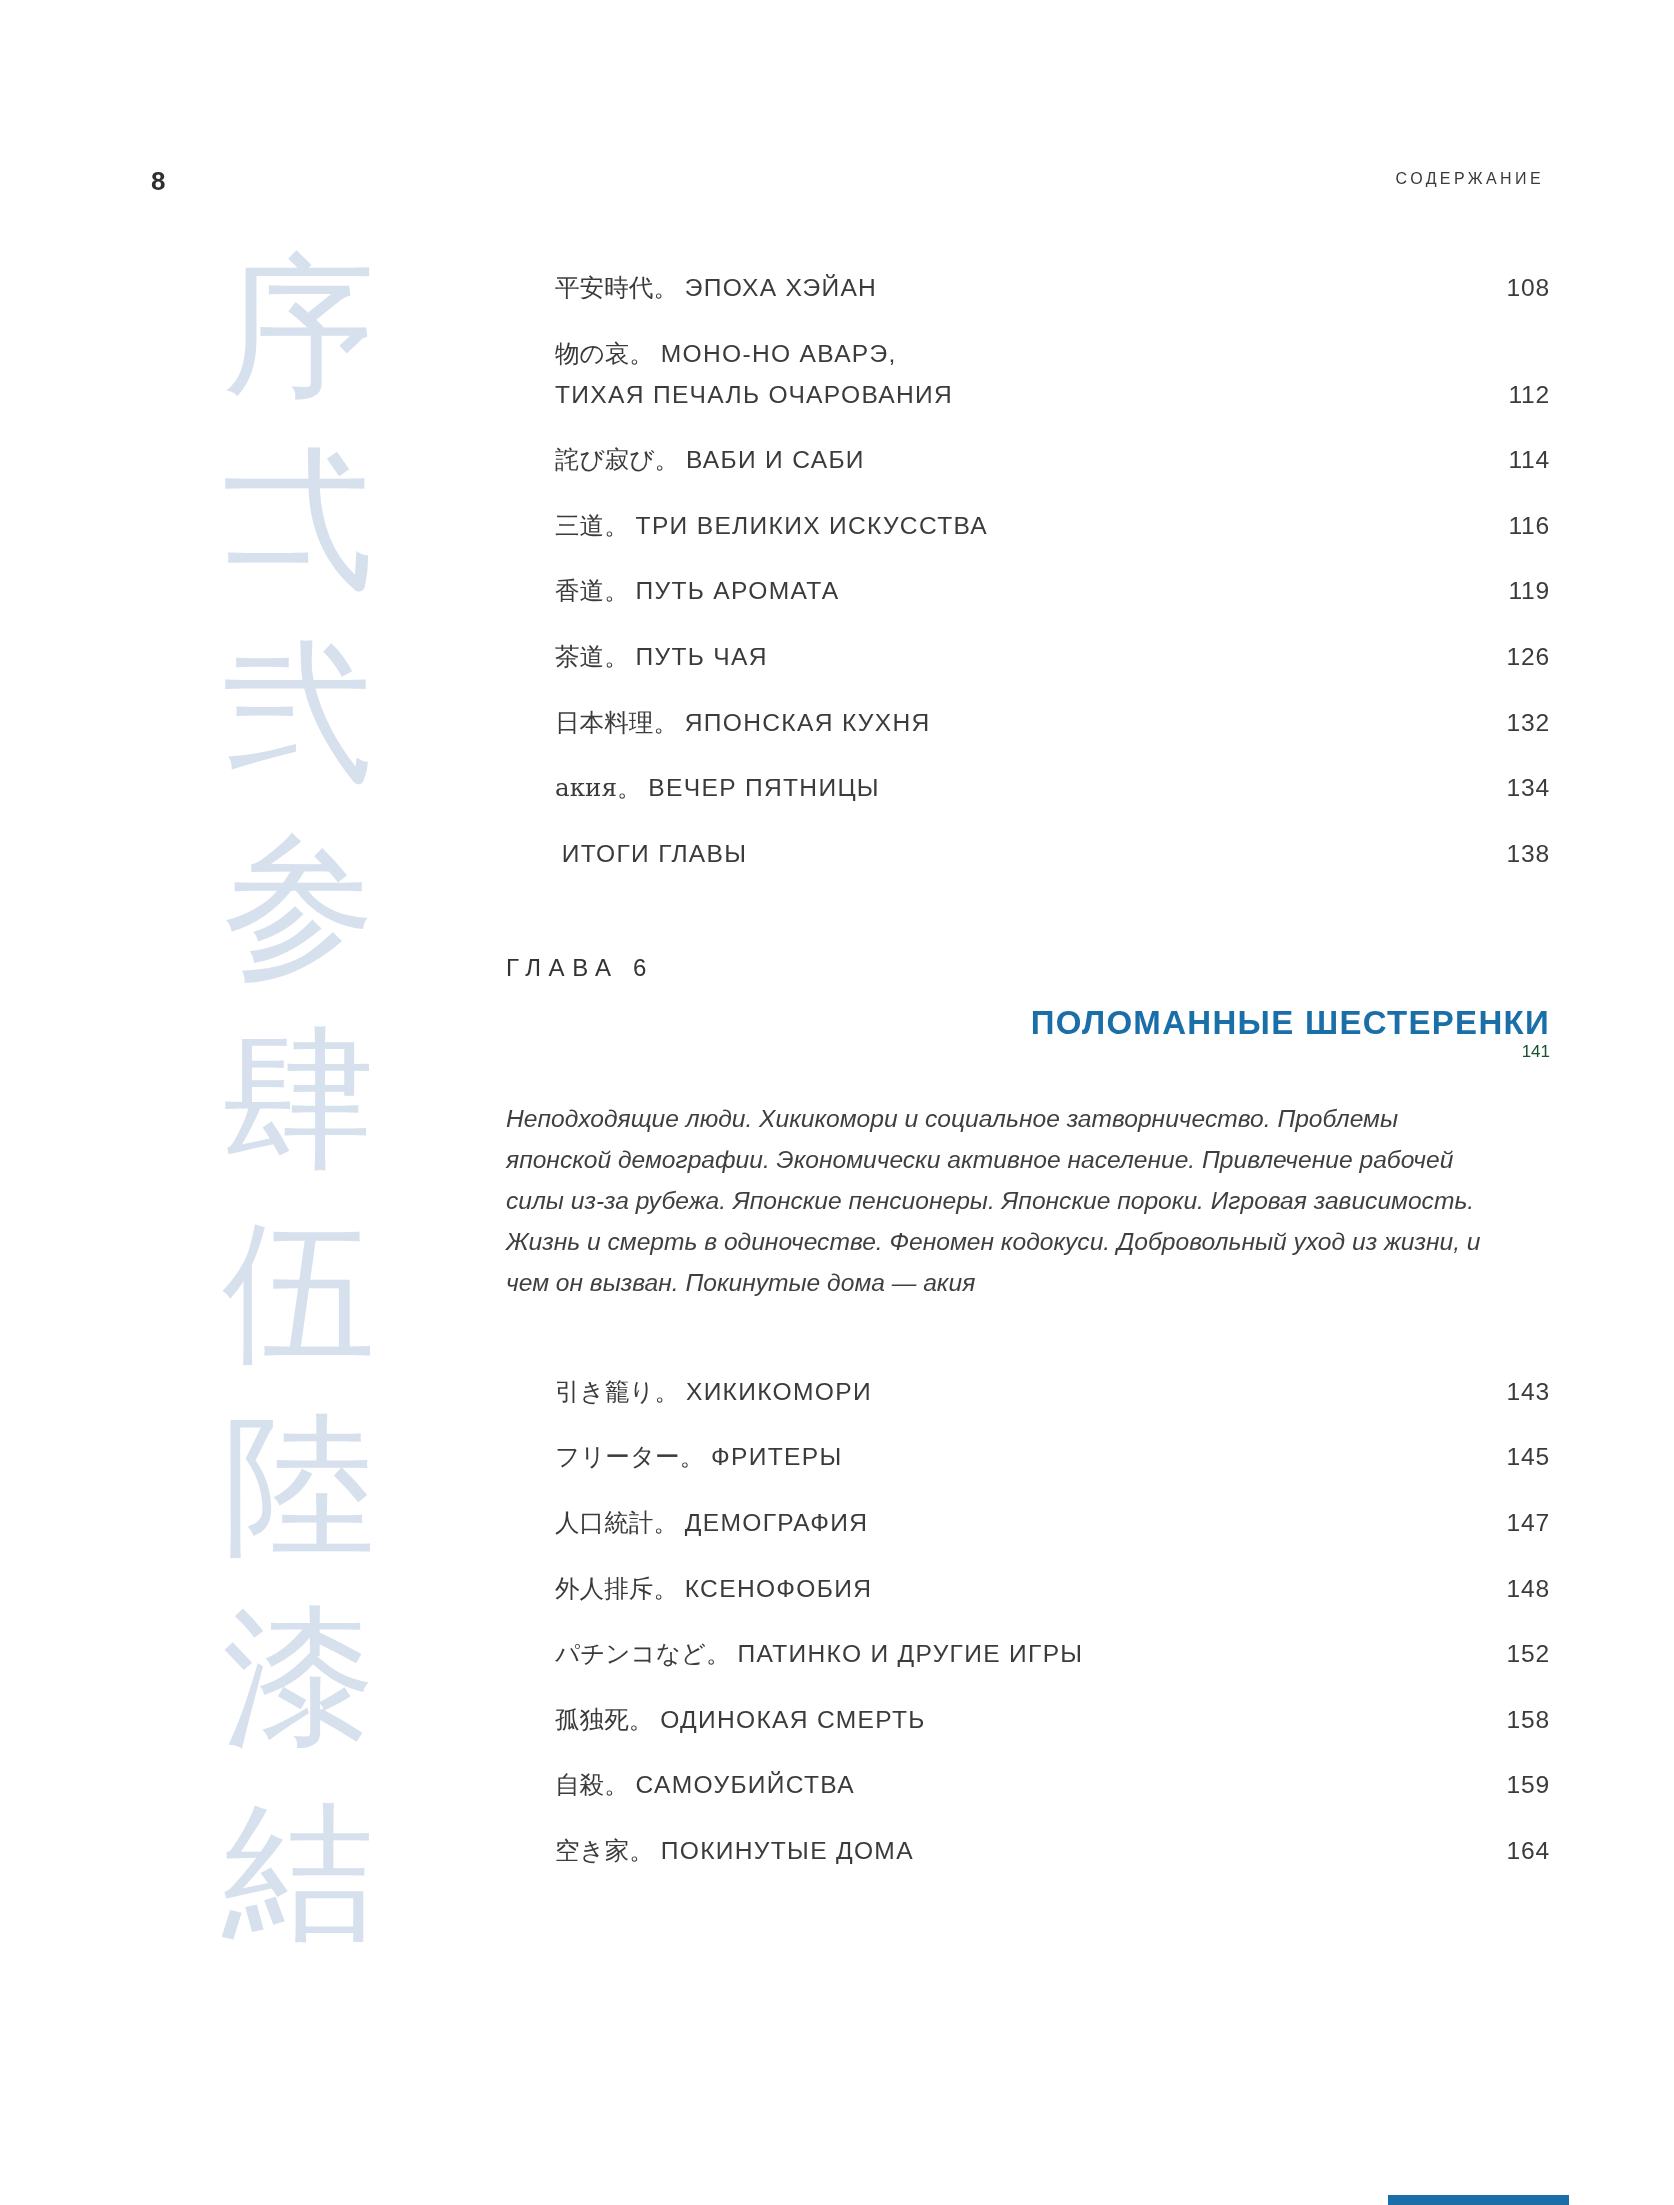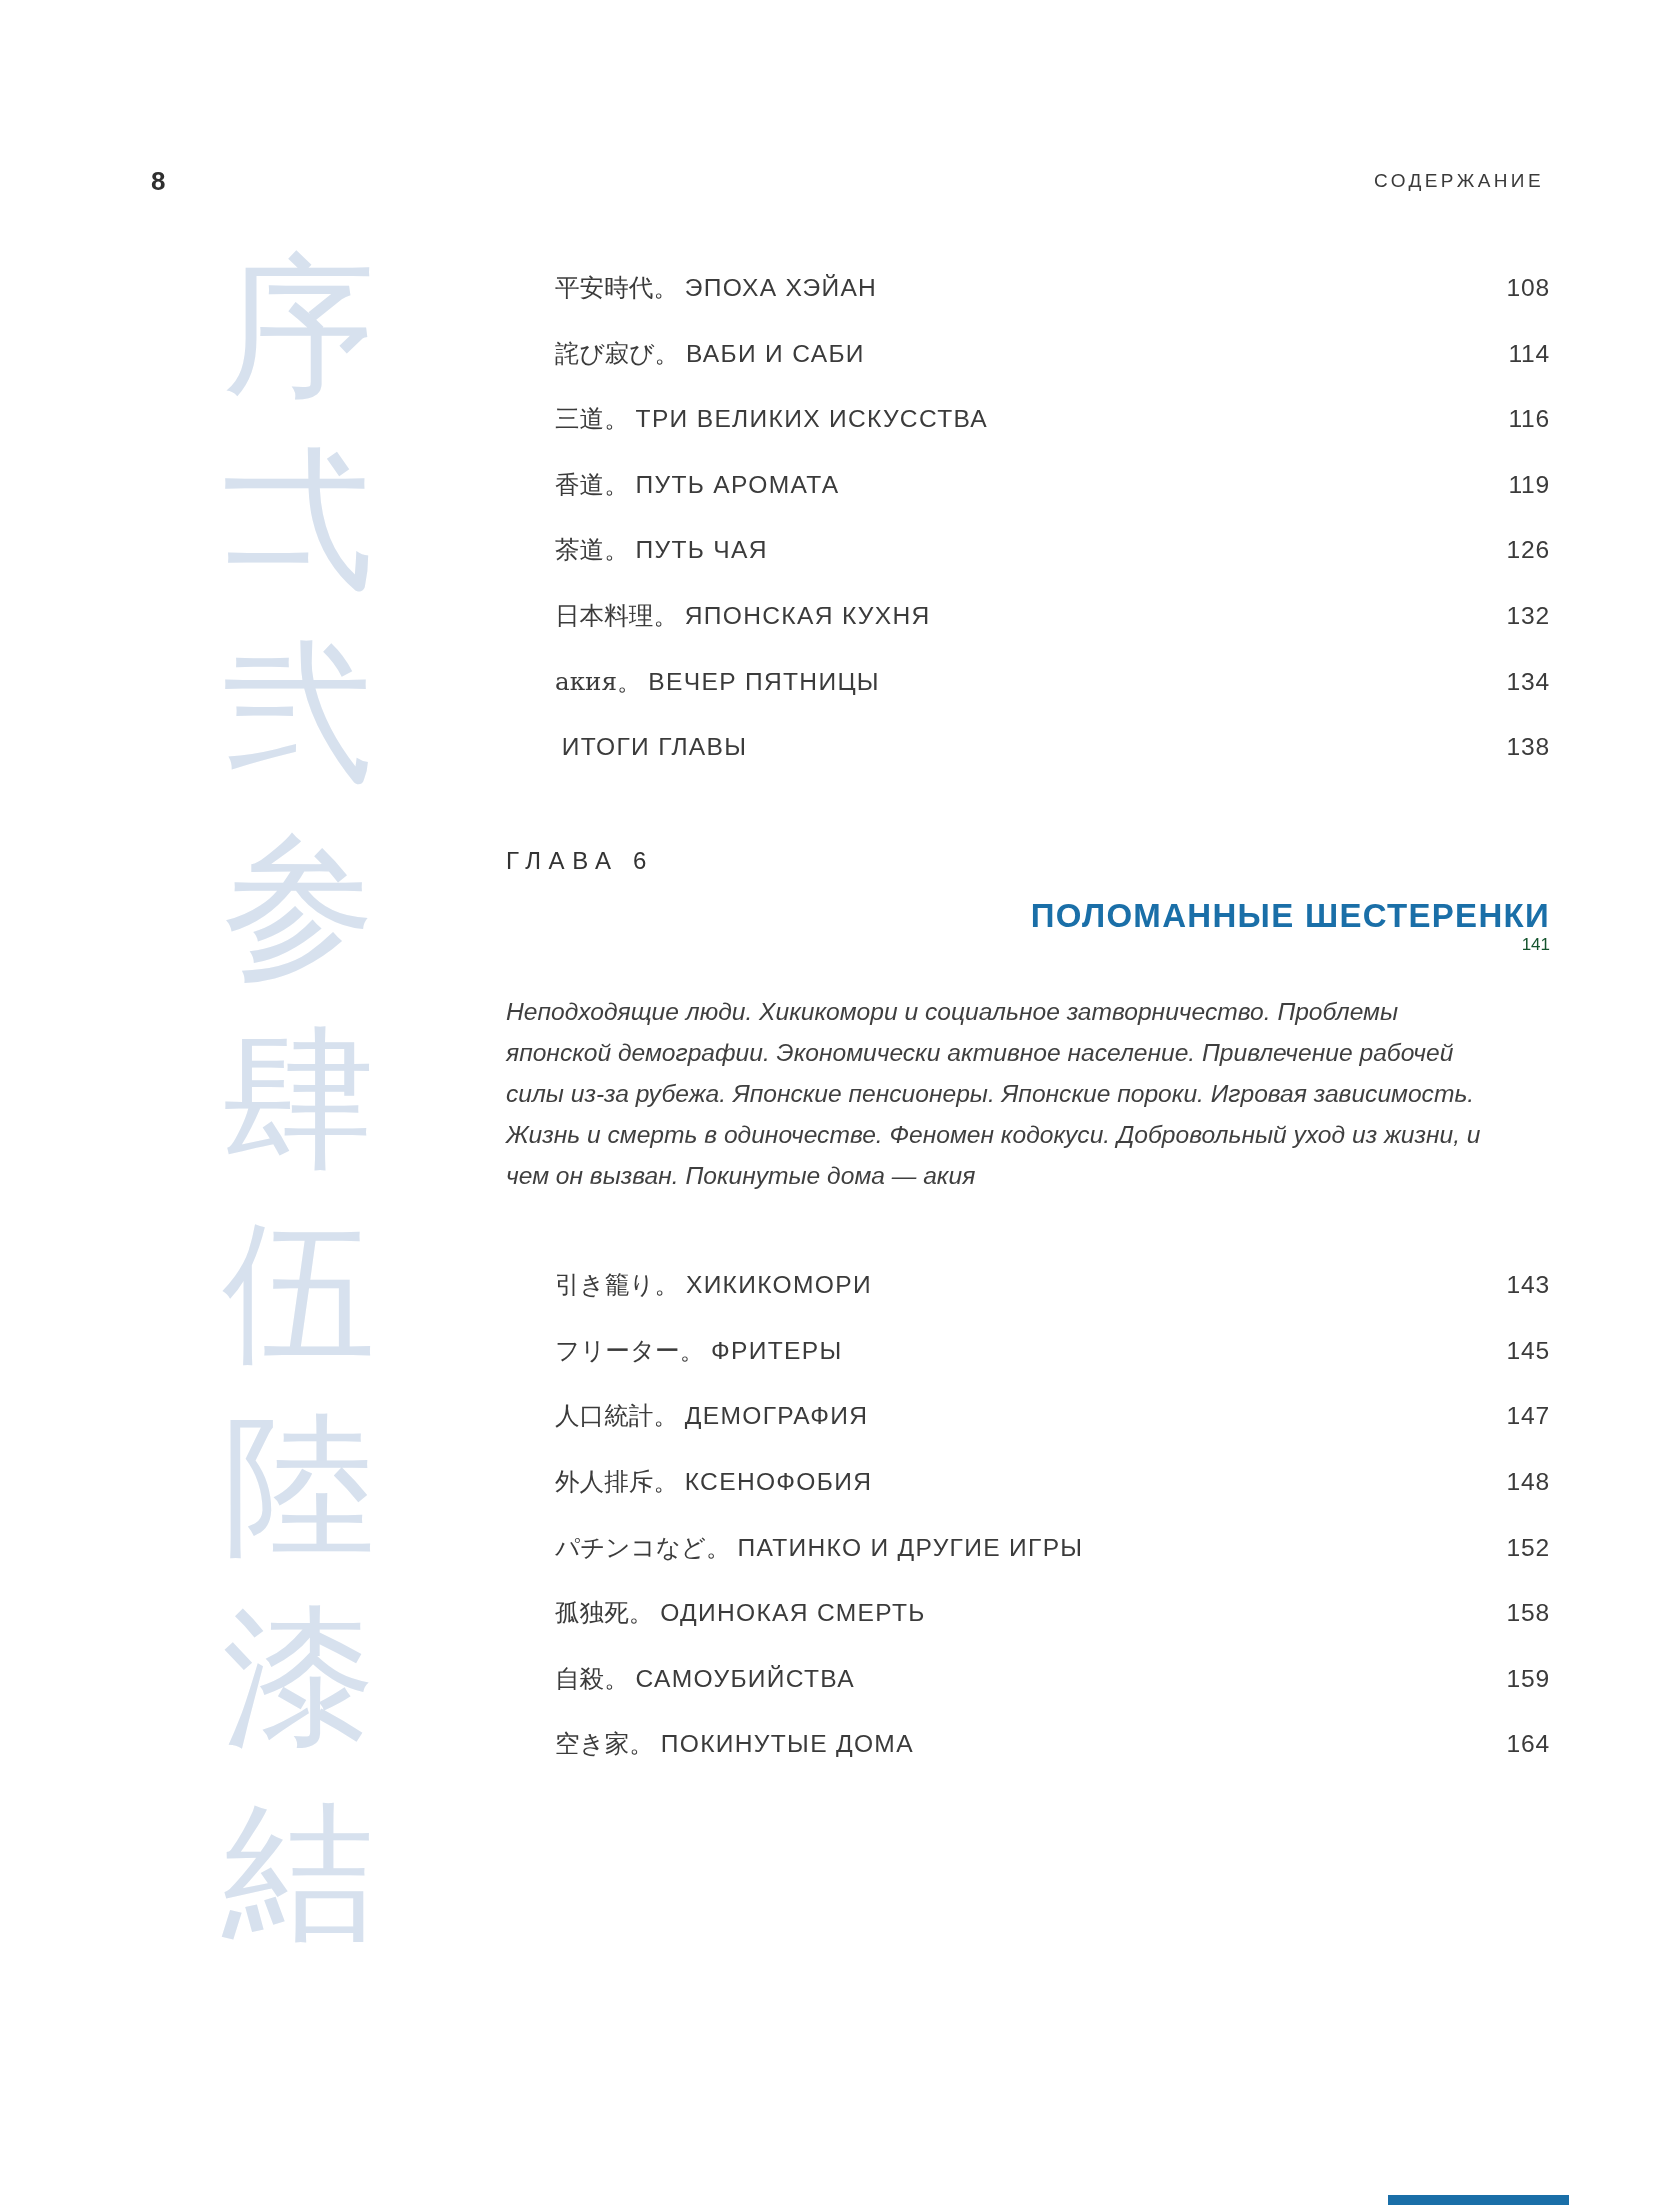--- a/index.html
+++ b/index.html
@@ -19,21 +19,21 @@
     top: 166px;
     font-size: 26px;
     font-weight: bold;
     color: #2f2f2f;
   }
 
   .header-right {
     position: absolute;
     right: 130px;
     top: 170px;
-    font-size: 19px;
+    font-size: 16px;
     letter-spacing: 3.4px;
     color: #3a3a3a;
   }
 
   .kanji-strip {
     position: absolute;
     left: 214px;
     top: 250px;
     width: 170px;
     display: flex;
@@ -145,20 +145,25 @@
 </div>
 
 <div class="content">
 
   <div class="toc toc-top">
     <div class="toc-row">
       <span class="row-title"><span class="jp">平安時代。</span><span class="ru">ЭПОХА ХЭЙАН</span></span>
       <span class="row-page">108</span>
     </div>
     <div class="toc-row">
+      <span class="row-title"><span class="jp">物の哀。</span><span class="ru">МОНО-НО АВАРЭ,
+ТИХАЯ ПЕЧАЛЬ ОЧАРОВАНИЯ</span></span>
+      <span class="row-page">112</span>
+    </div>
+    <div class="toc-row">
       <span class="row-title"><span class="jp">詫び寂び。</span><span class="ru">ВАБИ И САБИ</span></span>
       <span class="row-page">114</span>
     </div>
     <div class="toc-row">
       <span class="row-title"><span class="jp">三道。</span><span class="ru">ТРИ ВЕЛИКИХ ИСКУССТВА</span></span>
       <span class="row-page">116</span>
     </div>
     <div class="toc-row">
       <span class="row-title"><span class="jp">香道。</span><span class="ru">ПУТЬ АРОМАТА</span></span>
       <span class="row-page">119</span>

